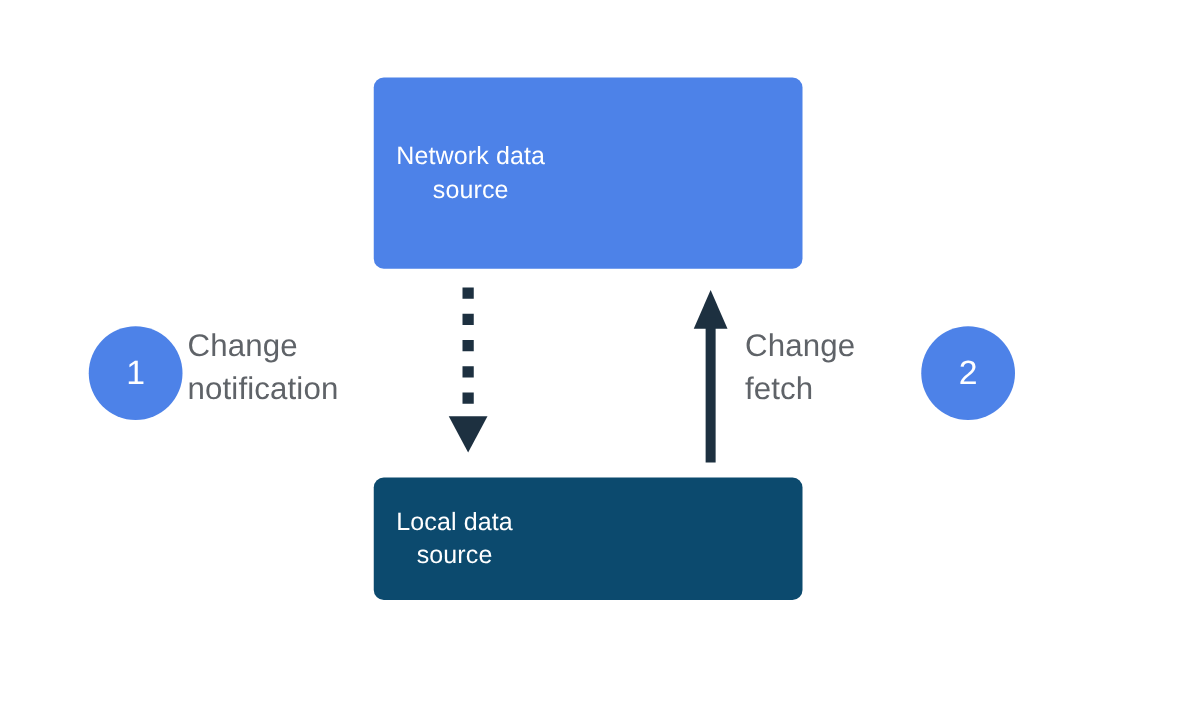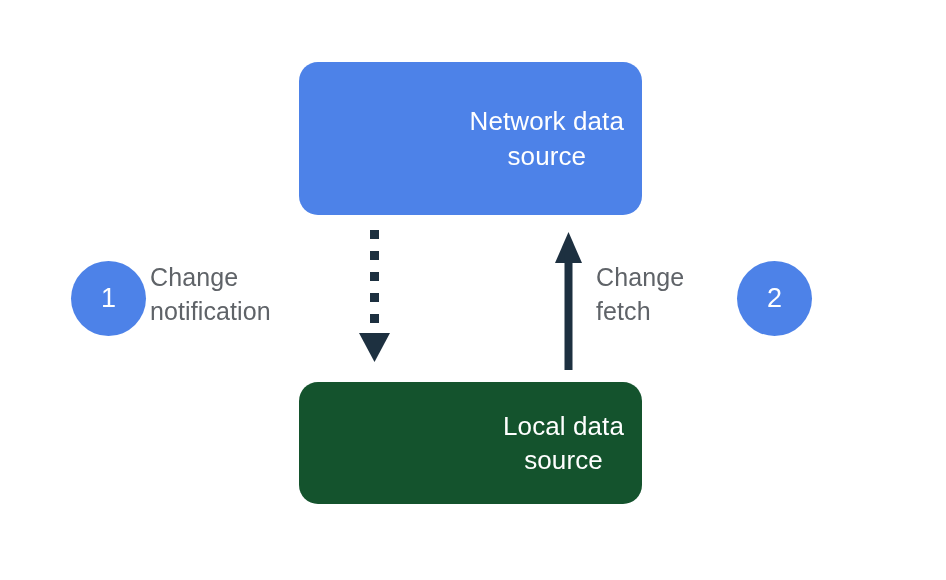--- a/index.html
+++ b/index.html
@@ -14,48 +14,48 @@
     position: relative;
     width: 946px;
     height: 580px;
     background: #ffffff;
     overflow: hidden;
   }
 
   .node-box {
     position: absolute;
     box-sizing: border-box;
-    border-radius: 19px;
+    border-radius: 8px;
     display: flex;
     align-items: center;
-    justify-content: flex-end;
+    justify-content: flex-start;
     text-align: center;
     color: #ffffff;
-    font-size: 26px;
+    font-size: 20px;
     line-height: 1.32;
     letter-spacing: 0.1px;
     font-weight: 400;
     padding: 4px 18px;
     white-space: pre-line;
   }
 
   #network-box {
     left: 299px;
     top: 62px;
     width: 343px;
     height: 153px;
     background: #4d82e8;
   }
 
   #local-box {
     left: 299px;
     top: 382px;
     width: 343px;
-    height: 122px;
-    background: #14532d;
+    height: 98px;
+    background: #0c4a6e;
   }
 
   .step-badge {
     position: absolute;
     width: 75px;
     height: 75px;
     border-radius: 50%;
     background: #4d82e8;
     color: #ffffff;
     display: flex;

